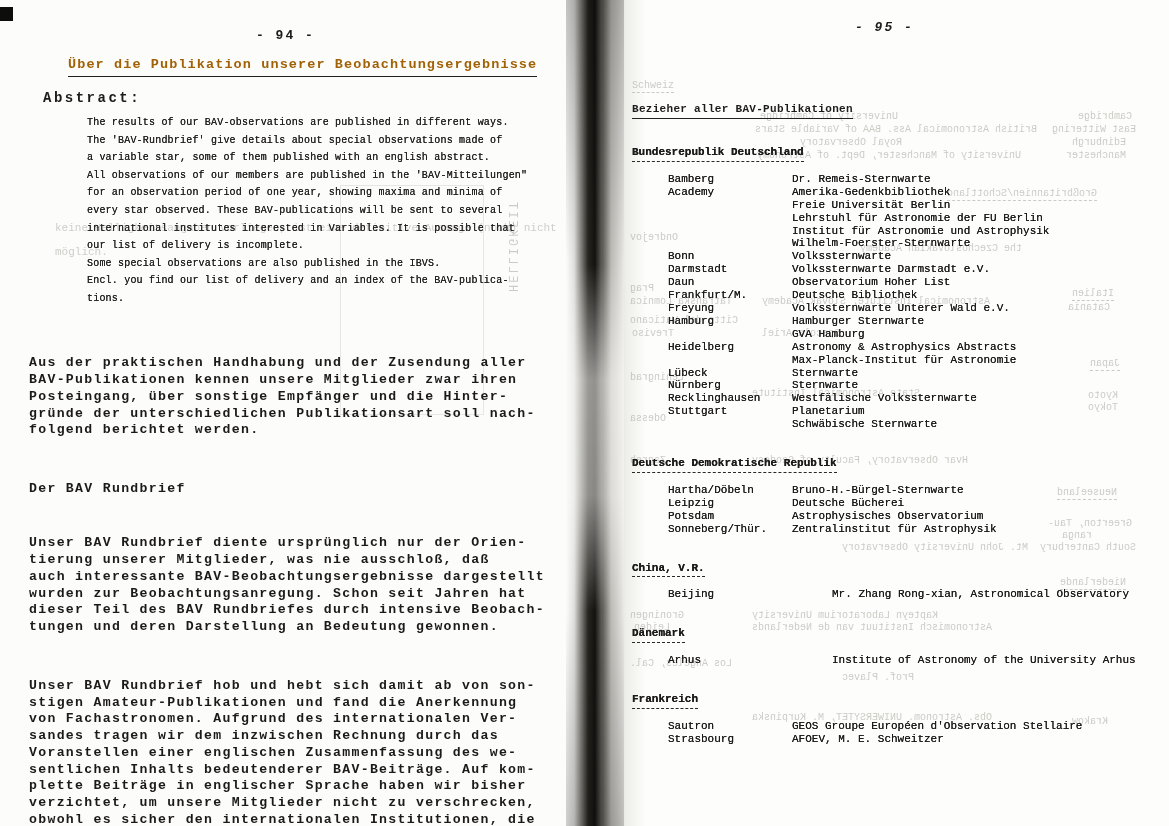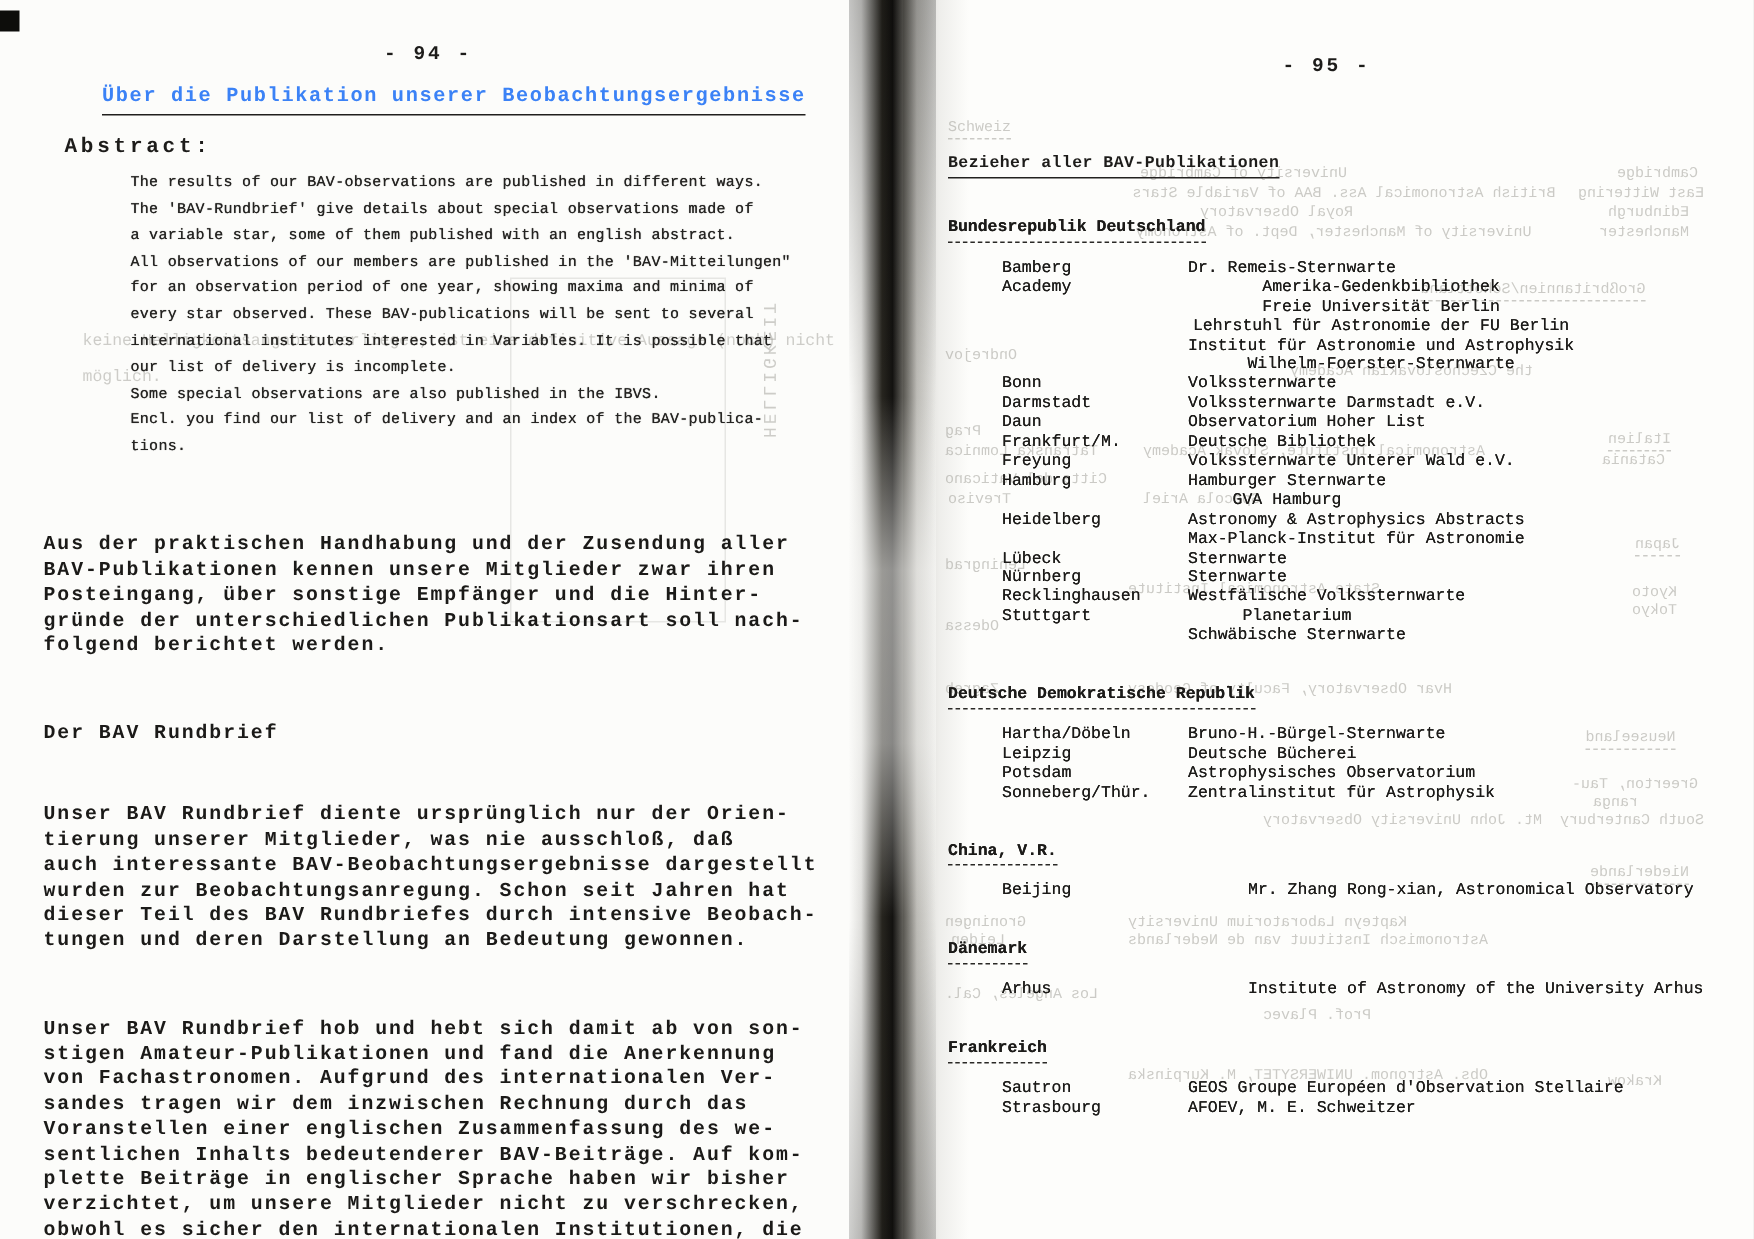--- a/index.html
+++ b/index.html
@@ -14,40 +14,40 @@
   .gutter{position:absolute;left:566px;top:0;bottom:0;width:58px;pointer-events:none;
         background:linear-gradient(90deg,rgba(0,0,0,0) 0%,rgba(90,88,82,0.18) 14%,
           #27251f 38%,#131210 50%,rgba(70,68,62,0.85) 62%,rgba(150,148,140,0.35) 78%,rgba(0,0,0,0) 100%);}
   .gutter::after{content:"";position:absolute;inset:0;
         background:linear-gradient(180deg,rgba(0,0,0,0.22) 0%,rgba(0,0,0,0) 32%,
           rgba(250,250,248,0.55) 46%,rgba(250,250,248,0.50) 60%,rgba(0,0,0,0) 74%,rgba(0,0,0,0.18) 100%);}
   .corner-mark{position:absolute;left:0;top:7px;width:13px;height:14px;background:#0d0d0b;}
 
   .pageno{position:absolute;font-weight:bold;font-size:13px;letter-spacing:2px;white-space:pre;}
   .title{position:absolute;font-weight:bold;font-size:13.5px;letter-spacing:1.1px;
-        border-bottom:1.6px solid #201f1d;padding-bottom:4px;white-space:pre;color:#3b82f6;}
+        border-bottom:1.6px solid #201f1d;padding-bottom:4px;white-space:pre;color:#a16207;}
   .abstract-label{position:absolute;font-weight:bold;font-size:14px;letter-spacing:2.5px;white-space:pre;}
   .abstract{position:absolute;font-size:10px;line-height:17.6px;letter-spacing:0.2px;
         white-space:pre;color:#242321;text-shadow:0 0 0.5px currentColor;}
   .body-text{position:absolute;font-size:13.2px;font-weight:bold;line-height:16.7px;
         letter-spacing:1.3px;white-space:pre;color:#1b1a18;}
   .body-text .para{margin-bottom:9px;}
   .body-text .subheading{margin-bottom:4px;}
 
   .list-title{position:absolute;font-weight:bold;font-size:11px;letter-spacing:0.3px;
         border-bottom:1.3px solid #22211f;padding-bottom:3px;white-space:pre;}
   .sections{position:absolute;left:30px;top:146px;font-size:11px;line-height:12.9px;color:#1c1b19;
         text-shadow:0 0 0.4px currentColor;}
   .section{margin-bottom:26px;}
   .sec-heading{display:table;font-weight:bold;border-bottom:1.2px dashed #2a2926;
         padding-bottom:2px;margin-bottom:11px;white-space:pre;}
   .row{display:flex;padding-left:36px;}
   .city{width:124px;flex:none;white-space:pre;}
   .row.wide .city{width:164px;}
-  .insts div{white-space:pre;text-align:center;}
+  .insts div{white-space:pre;}
 
   .bleed-layer{position:absolute;inset:0;pointer-events:none;}
   .bleed{position:absolute;font-size:10px;color:#a3a29b;opacity:0.55;white-space:pre;
         filter:blur(0.3px);}
   .page-left .bleed{font-size:11px;color:#95948d;opacity:0.45;}
   .bleed.mirror{transform:scaleX(-1);transform-origin:center;display:inline-block;}
   .bleed.vert{writing-mode:vertical-rl;transform:scaleY(-1);font-size:12px;letter-spacing:2px;}
   .bleed.bleed-underline{border-bottom:1px dashed currentColor;padding-bottom:1px;}
   .ghost-box{position:absolute;border:1.5px solid rgba(120,118,110,0.16);filter:blur(0.5px);}
   .tline{min-height:1em;}
@@ -115,21 +115,21 @@
         <span class="bleed mirror bleed-underline" style="left: 458px; top: 577px;">Niederlande</span>
         <span class="bleed mirror" style="left: 28px; top: 610px;">Groningen</span>
         <span class="bleed mirror" style="left: 32px; top: 622px;">Leiden</span>
         <span class="bleed mirror" style="left: 150px; top: 610px;">Kapteyn Laboratorium University</span>
         <span class="bleed mirror" style="left: 150px; top: 622px;">Astronomisch Instituut van de Nederlands</span>
         <span class="bleed mirror" style="left: 28px; top: 658px;">Los Angeles, Cal.</span>
         <span class="bleed mirror" style="left: 240px; top: 672px;">Prof. Plavec</span>
         <span class="bleed mirror" style="left: 470px; top: 716px;">Krakow</span>
         <span class="bleed mirror" style="left: 150px; top: 712px;">Obs. Astronom. UNIWERSYTET, M. Kurpinska</span>
       </div>
-    <div class="pageno" style="left:253px;top:36px;">- 95 -</div>
+    <div class="pageno" style="left:253px;top:20px;font-style:italic;">- 95 -</div>
     <div class="list-title" style="left:30px;top:103px;">Bezieher aller BAV-Publikationen</div>
     <div class="sections">
         <div class="section">
           <div class="sec-heading">Bundesrepublik Deutschland</div>
           <div class="row">
             <span class="city">Bamberg</span>
             <div class="insts">
               <div>Dr. Remeis-Sternwarte</div>
             </div>
           </div>

